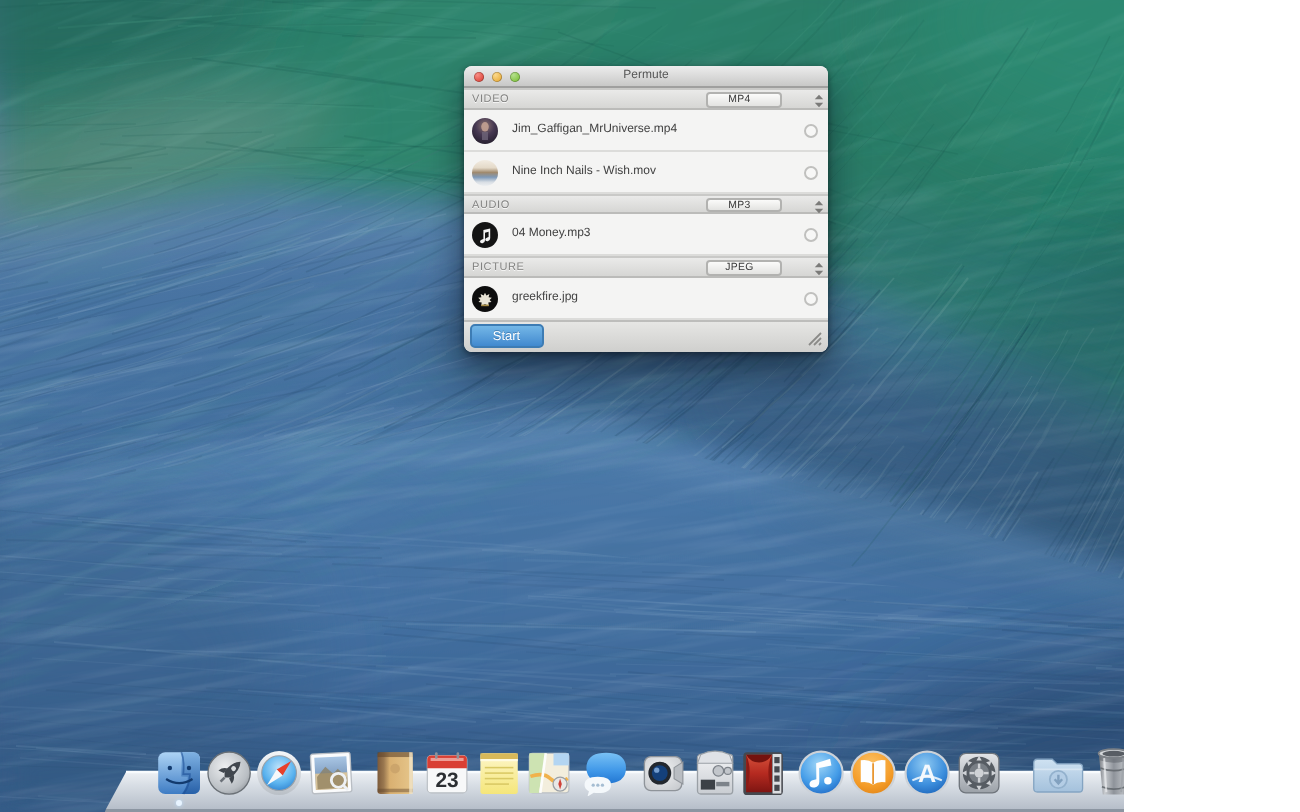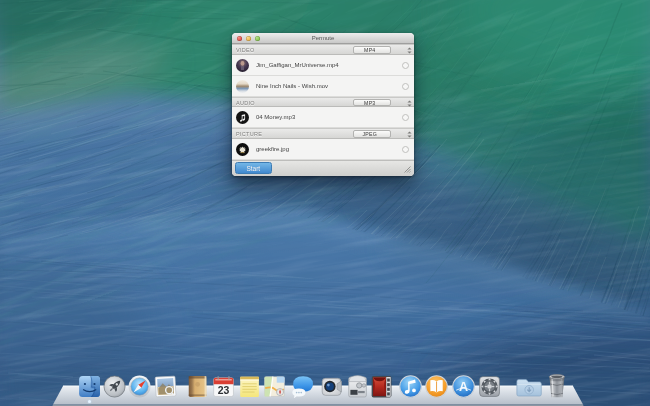--- a/index.html
+++ b/index.html
@@ -1,14 +1,14 @@
 <!DOCTYPE html>
 <html><head><meta charset="utf-8"><style>
 html,body{margin:0;padding:0;overflow:hidden}
-#stage{position:relative;width:650px;height:406px;overflow:hidden;
+#stage{position:relative;width:562px;height:406px;overflow:hidden;
  font-family:"Liberation Sans",sans-serif;background:#e5e5e5}
 #win{position:absolute;left:232px;top:33px;width:182px;height:143px;border-radius:4px;
  background:#f4f4f3;box-shadow:0 9px 18px rgba(5,15,30,0.55),0 1px 3px rgba(0,0,0,0.45);
  overflow:hidden;font-family:"Liberation Sans",sans-serif}
 #tbar{position:absolute;left:0;top:0;width:100%;height:11px;
  background:linear-gradient(#ededed,#c8c8c7);border-bottom:1px solid #9f9f9e;box-sizing:border-box;
  border-radius:4px 4px 0 0}
 .tl{position:absolute;top:2.9px;width:5.4px;height:5.4px;border-radius:50%;
  box-shadow:inset 0 0 0 0.4px rgba(0,0,0,.25)}
 #ttl{position:absolute;left:0;top:0;width:100%;text-align:center;

